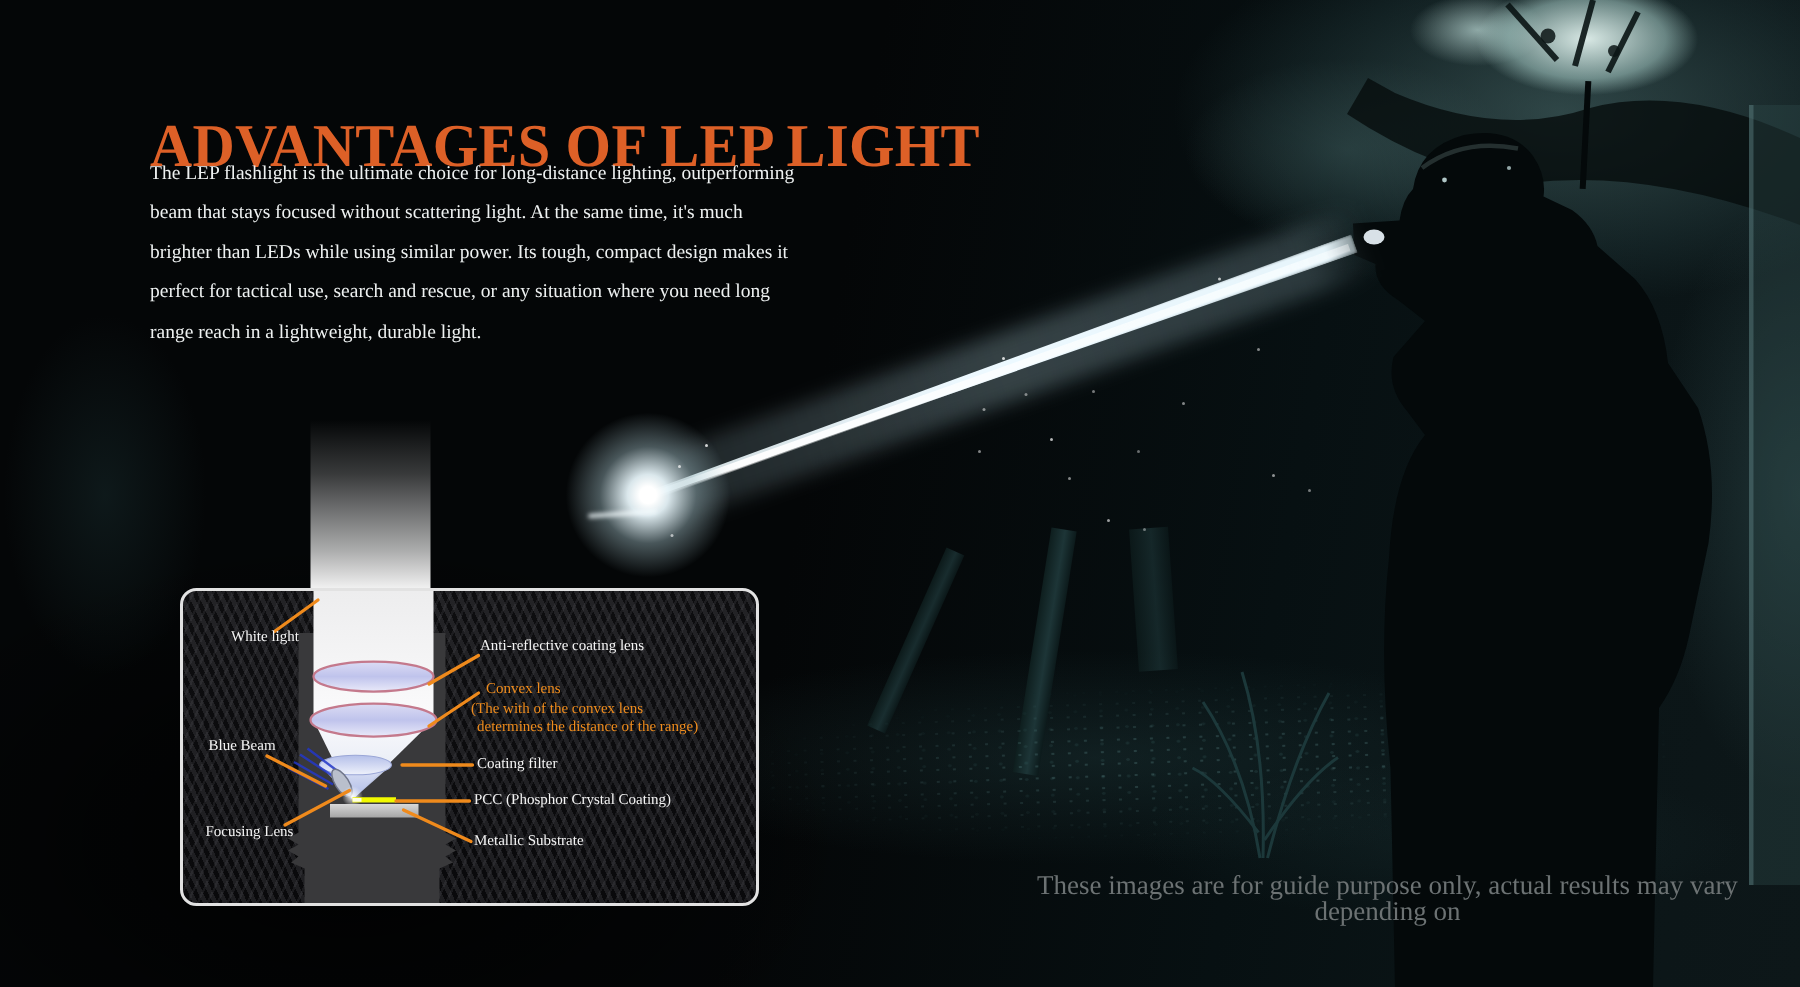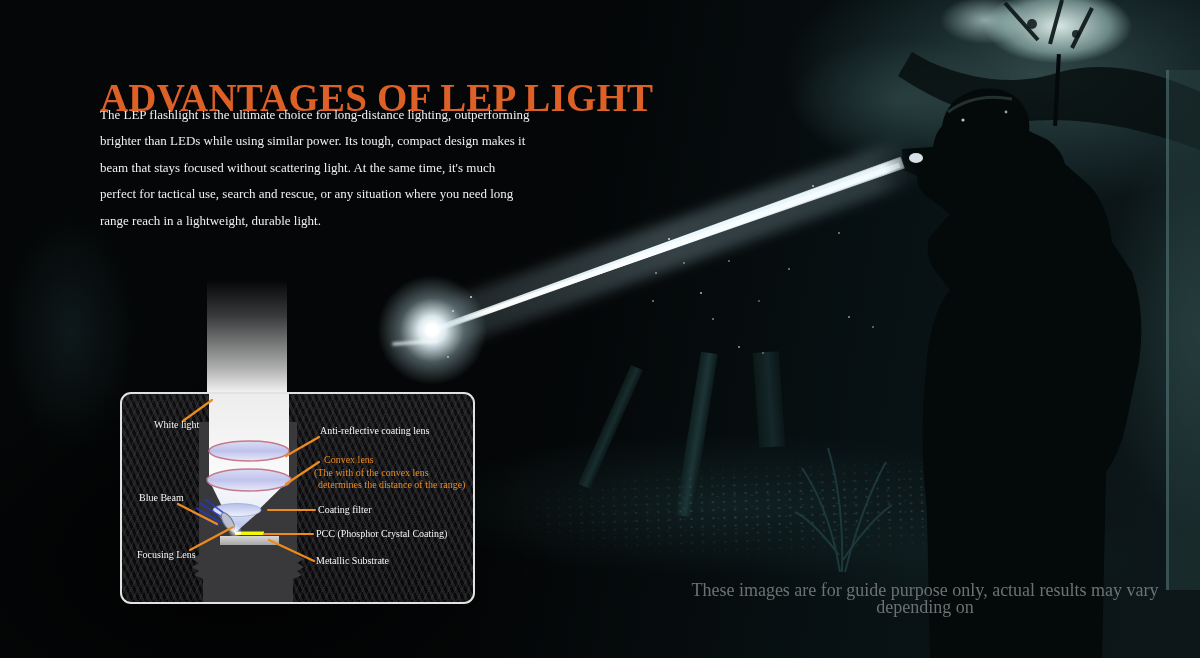--- a/index.html
+++ b/index.html
@@ -89,21 +89,21 @@
       758px 300px 0 0 rgba(255,255,255,.4), 728px 260px 0 0 rgba(255,255,255,.45),
       652px 300px 0 0 rgba(255,255,255,.5), 470px 296px 0 0 rgba(255,255,255,.8),
       452px 310px 0 0 rgba(255,255,255,.7), 447px 356px 0 0 rgba(255,255,255,.6);}
   
   .light-column{
     position:absolute;left:207px;top:280px;width:80px;height:112px;
     background:linear-gradient(to bottom, rgba(242,242,242,0) 0%, rgba(242,242,242,.22) 32%, rgba(244,244,244,.7) 78%, rgba(248,248,248,.97) 100%);
   }
   
   .card{
-    position:absolute;left:120px;top:392px;width:355px;height:212px;box-sizing:border-box;
+    position:absolute;left:120px;top:392px;width:386px;height:212px;box-sizing:border-box;
     border:2px solid #e2e2e2;border-radius:11px;overflow:hidden;
     background-color:#0d0d0f;
     background-image:
       repeating-linear-gradient(115deg, rgba(82,82,88,.22) 0 1.5px, rgba(0,0,0,0) 1.5px 6px),
       repeating-linear-gradient(65deg, rgba(46,46,50,.55) 0 3px, rgba(8,8,10,.55) 3px 6px),
       linear-gradient(#151517,#0b0b0d);
   }
   .card svg{position:absolute;left:0;top:0;}
   .dlabel{position:absolute;font-size:10px;line-height:12px;color:#f4f4f4;white-space:nowrap;}
   .dlabel.orange{color:#ef8c1d;}
@@ -157,22 +157,22 @@
   <div class="beam-hot"></div>
   <div class="beam-glow"></div>
   <div class="beam-streak"></div>
   <div class="dust"></div>
 
   <div class="light-column"></div>
 
   <h1 class="headline">ADVANTAGES OF LEP LIGHT</h1>
   <div class="intro">
     <div>The LEP flashlight is the ultimate choice for long-distance lighting, outperforming</div>
+    <div>beam that stays focused without scattering light. At the same time, it's much</div>
     <div>brighter than LEDs while using similar power. Its tough, compact design makes it</div>
-    <div>beam that stays focused without scattering light. At the same time, it's much</div>
     <div>perfect for tactical use, search and rescue, or any situation where you need long</div>
     <div>range reach in a lightweight, durable light.</div>
   </div>
 
   <div class="card">
     <svg width="351" height="208" viewBox="0 0 351 208">
       <defs>
         <linearGradient id="beamGrad" x1="0" y1="0" x2="0" y2="1">
           <stop offset="0" stop-color="#ededee"></stop>
             <stop offset="1" stop-color="#fbfbfc"></stop>

